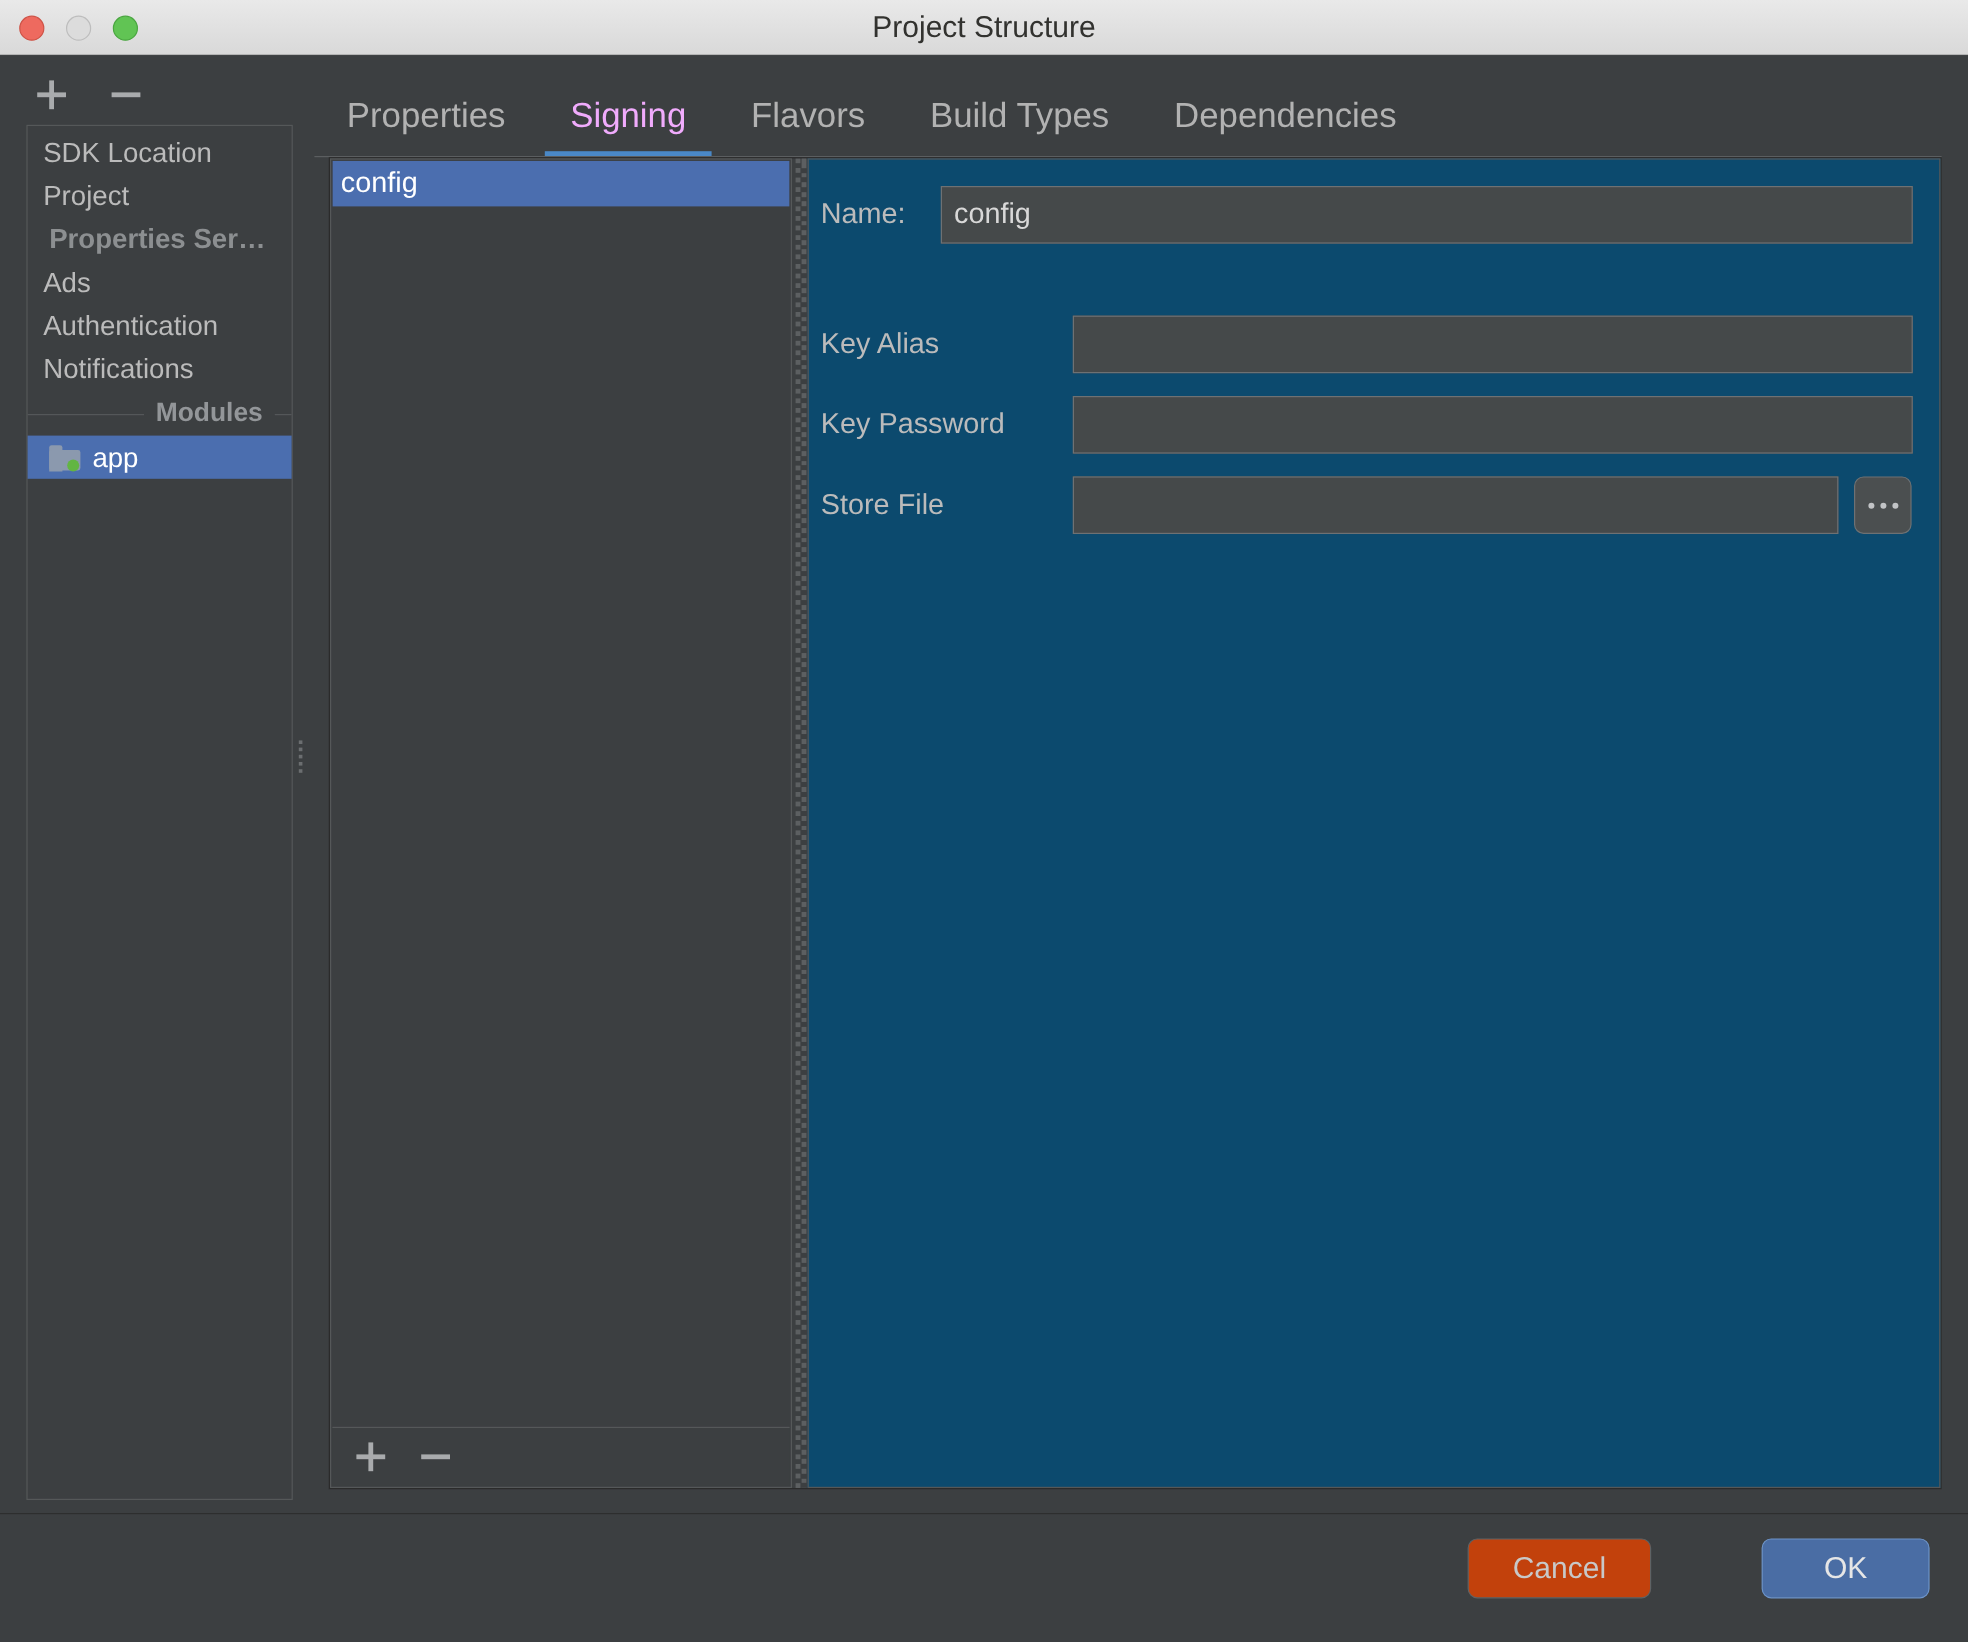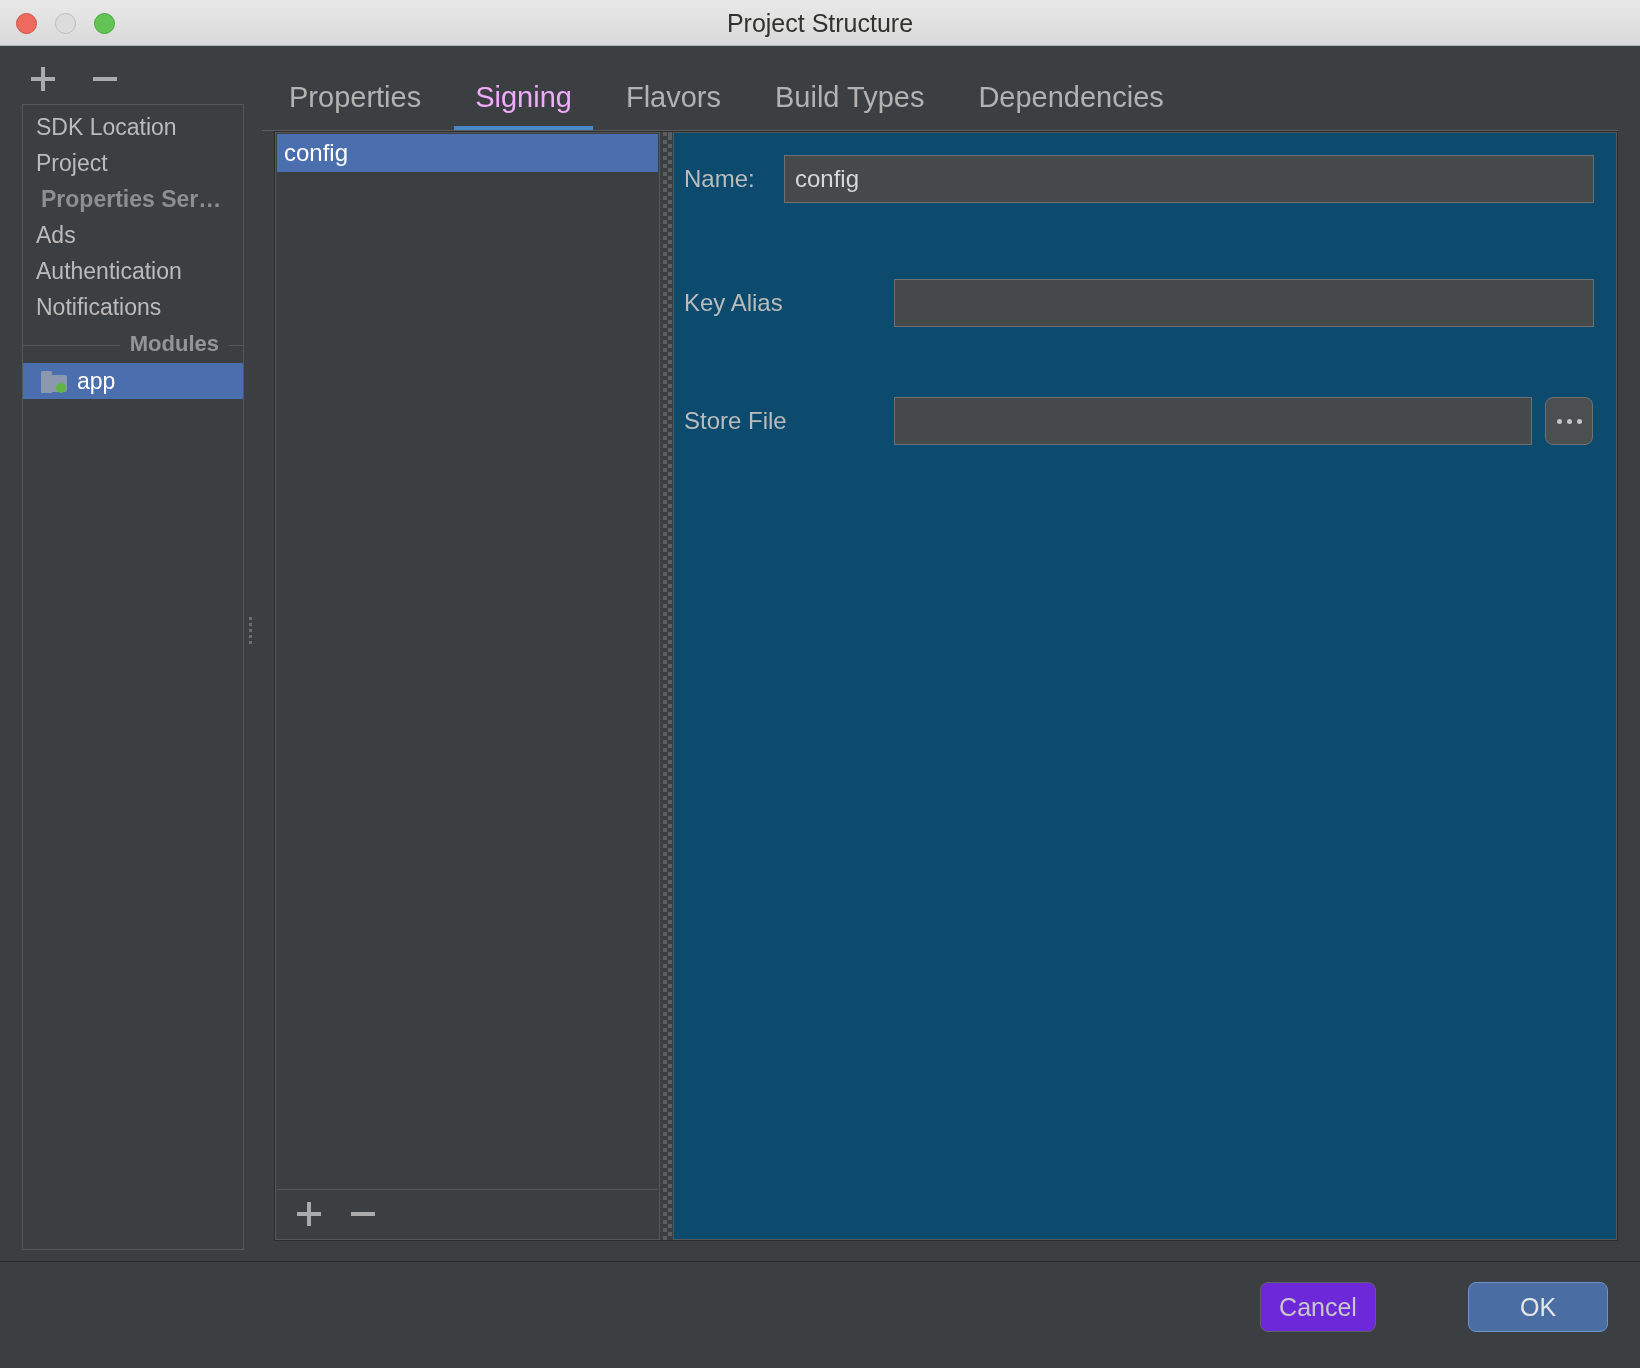--- a/index.html
+++ b/index.html
@@ -404,22 +404,22 @@
     box-sizing: border-box;
     font-size: 25px;
     display: flex;
     align-items: center;
     justify-content: center;
     cursor: default;
   }
   .btn.cancel {
     top: 20px;
     right: 264px;
-    width: 116px;
-    background: #6d28d9;
+    width: 153px;
+    background: #c2410c;
     border: 1px solid #5e6264;
     color: #c8c8c8;
   }
   .btn.ok {
     top: 20px;
     right: 32px;
     width: 140px;
     background: #4a6da4;
     border: 1px solid #6d94c9;
     color: #e6e6e6;
@@ -519,25 +519,29 @@
 
     <div class="v-splitter"></div>
 
     <div class="form-panel">
 
       <div class="field-row" style="top:22px; left:10px;">
         <span class="field-label" style="width:100px;">Name:</span>
         <input class="field-input" style="width: 810px;" type="text" value="config">
       </div>
 
-      <div class="field-row" style="top:130px; left:10px;margin-top:16px;">
+      <div class="field-row" style="top:130px; left:10px;">
         <span class="field-label" style="width:210px;">Key Alias</span>
         <input class="field-input" style="width: 700px;" type="text" value="">
       </div>
 
+      <div class="field-row" style="top:197px; left:10px;">
+        <span class="field-label" style="width:210px;">Key Password</span>
+        <input class="field-input" style="width: 700px;" type="text" value="">
+      </div>
 
       <div class="field-row" style="top:264px; left:10px;">
         <span class="field-label" style="width:210px;">Store File</span>
         <input class="field-input" style="width: 638px;" type="text" value="">
         <span class="browse-btn">
           <i></i>
             <i></i>
             <i></i>
         </span>
       </div>

